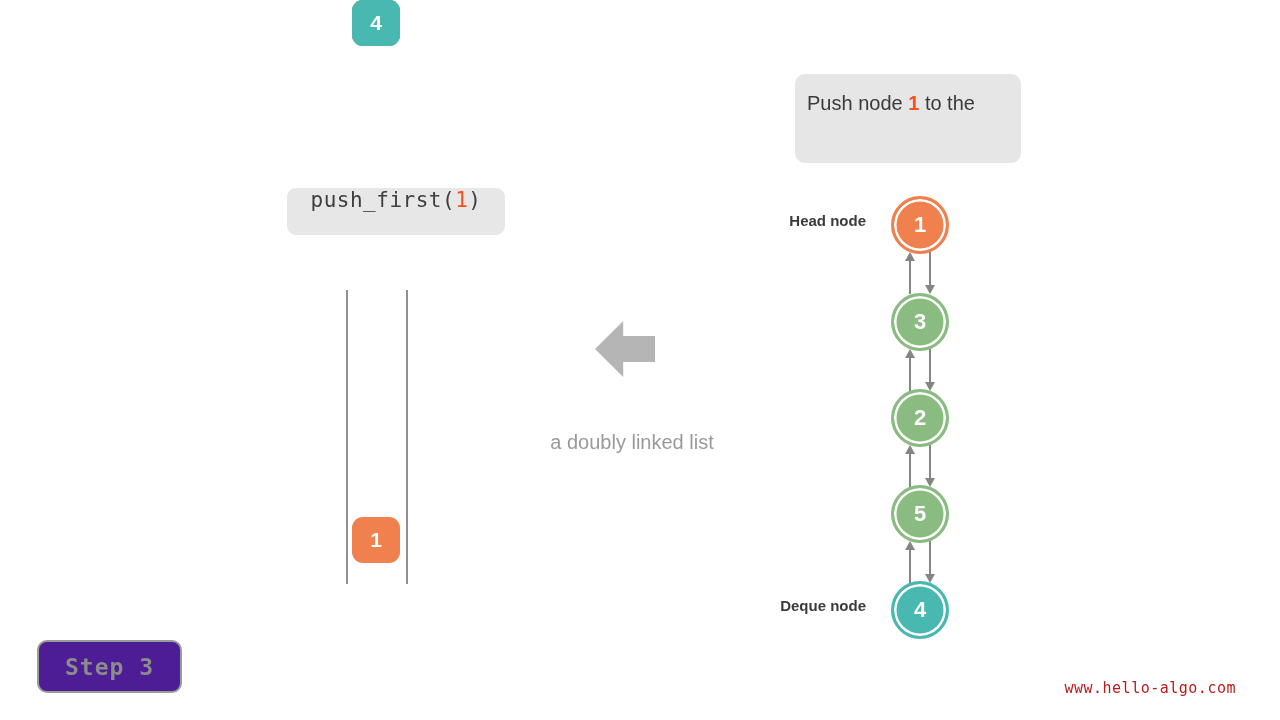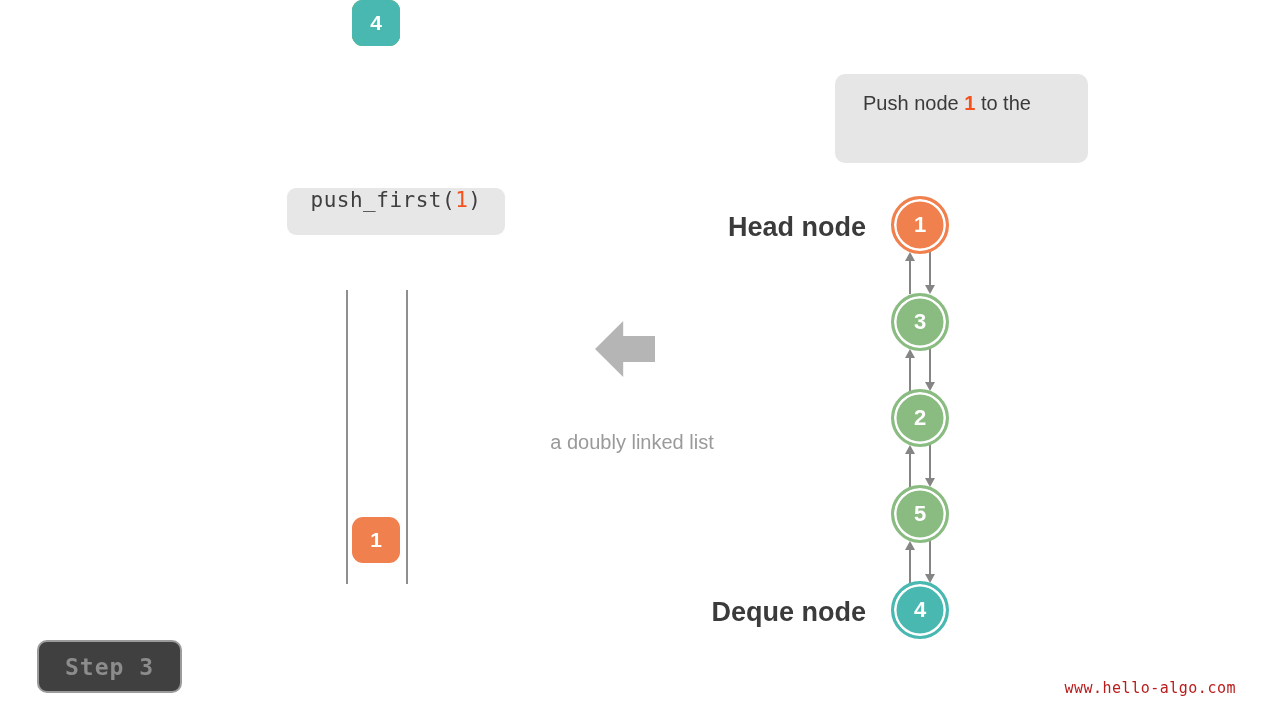--- a/index.html
+++ b/index.html
@@ -4,22 +4,22 @@
 <style>
   * { margin:0; padding:0; box-sizing:border-box; }
   body { background:#ffffff; }
   .stage {
     position:relative; width:1280px; height:720px; background:#ffffff;
     font-family:"Liberation Sans", sans-serif; overflow:hidden;
   }
 
   
   .callout {
-    position:absolute; left:835px; top:74px; width:253px; height:89px;
-    background:#e6e6e6; border-radius:10px; padding:15px 0 0 28px;
+    position:absolute; left:795px; top:74px; width:226px; height:89px;
+    background:#e6e6e6; border-radius:10px; padding:15px 0 0 12px;
     font-size:20px; line-height:29px; color:#3a3a3a;
   }
   .accent { color:#f4511e; font-weight:700; }
 
   
   .codebox {
     position:absolute; left:287px; top:188px; width:218px; height:47px;
     background:#e7e7e7; border-radius:9px;
     display:flex; align-items:flex-start; justify-content:center;
     font-family:"DejaVu Sans Mono", monospace; font-size:21px;
@@ -79,29 +79,29 @@
   .link-arrows.a3 { top:541px; }
   .varrow { display:flex; flex-direction:column; align-items:center; width:12px; height:100%; }
   .sh { flex:1; width:2.5px; background:#858585; }
   .ah { width:0; height:0; border-left:5.5px solid transparent; border-right:5.5px solid transparent; }
   .ah-up { border-bottom:9px solid #858585; }
   .ah-down { border-top:9px solid #858585; }
 
   
   .side-label {
     position:absolute; right:414px; text-align:right;
-    font-size:27px; font-weight:700; color:#3b3b3b; white-space:nowrap;
+    font-size:15px; font-weight:700; color:#3b3b3b; white-space:nowrap;
   }
   .head-label { top:212px; }
   .tail-label { top:597px; }
 
   
   .step-box {
     position:absolute; left:37px; top:640px; width:145px; height:53px;
-    background:#404040; border:2px solid #9b9b9b; border-radius:10px;
+    background:#4c1d95; border:2px solid #9b9b9b; border-radius:10px;
     display:flex; align-items:center; justify-content:center;
     font-family:"DejaVu Sans Mono", monospace; font-size:23px; font-weight:700;
     color:#8c8c8c; letter-spacing:1px;
   }
 
   
   .watermark {
     position:absolute; right:44px; top:679px;
     font-family:"DejaVu Sans Mono", monospace; font-size:15px;
     color:#b91c1c; letter-spacing:0.5px;

